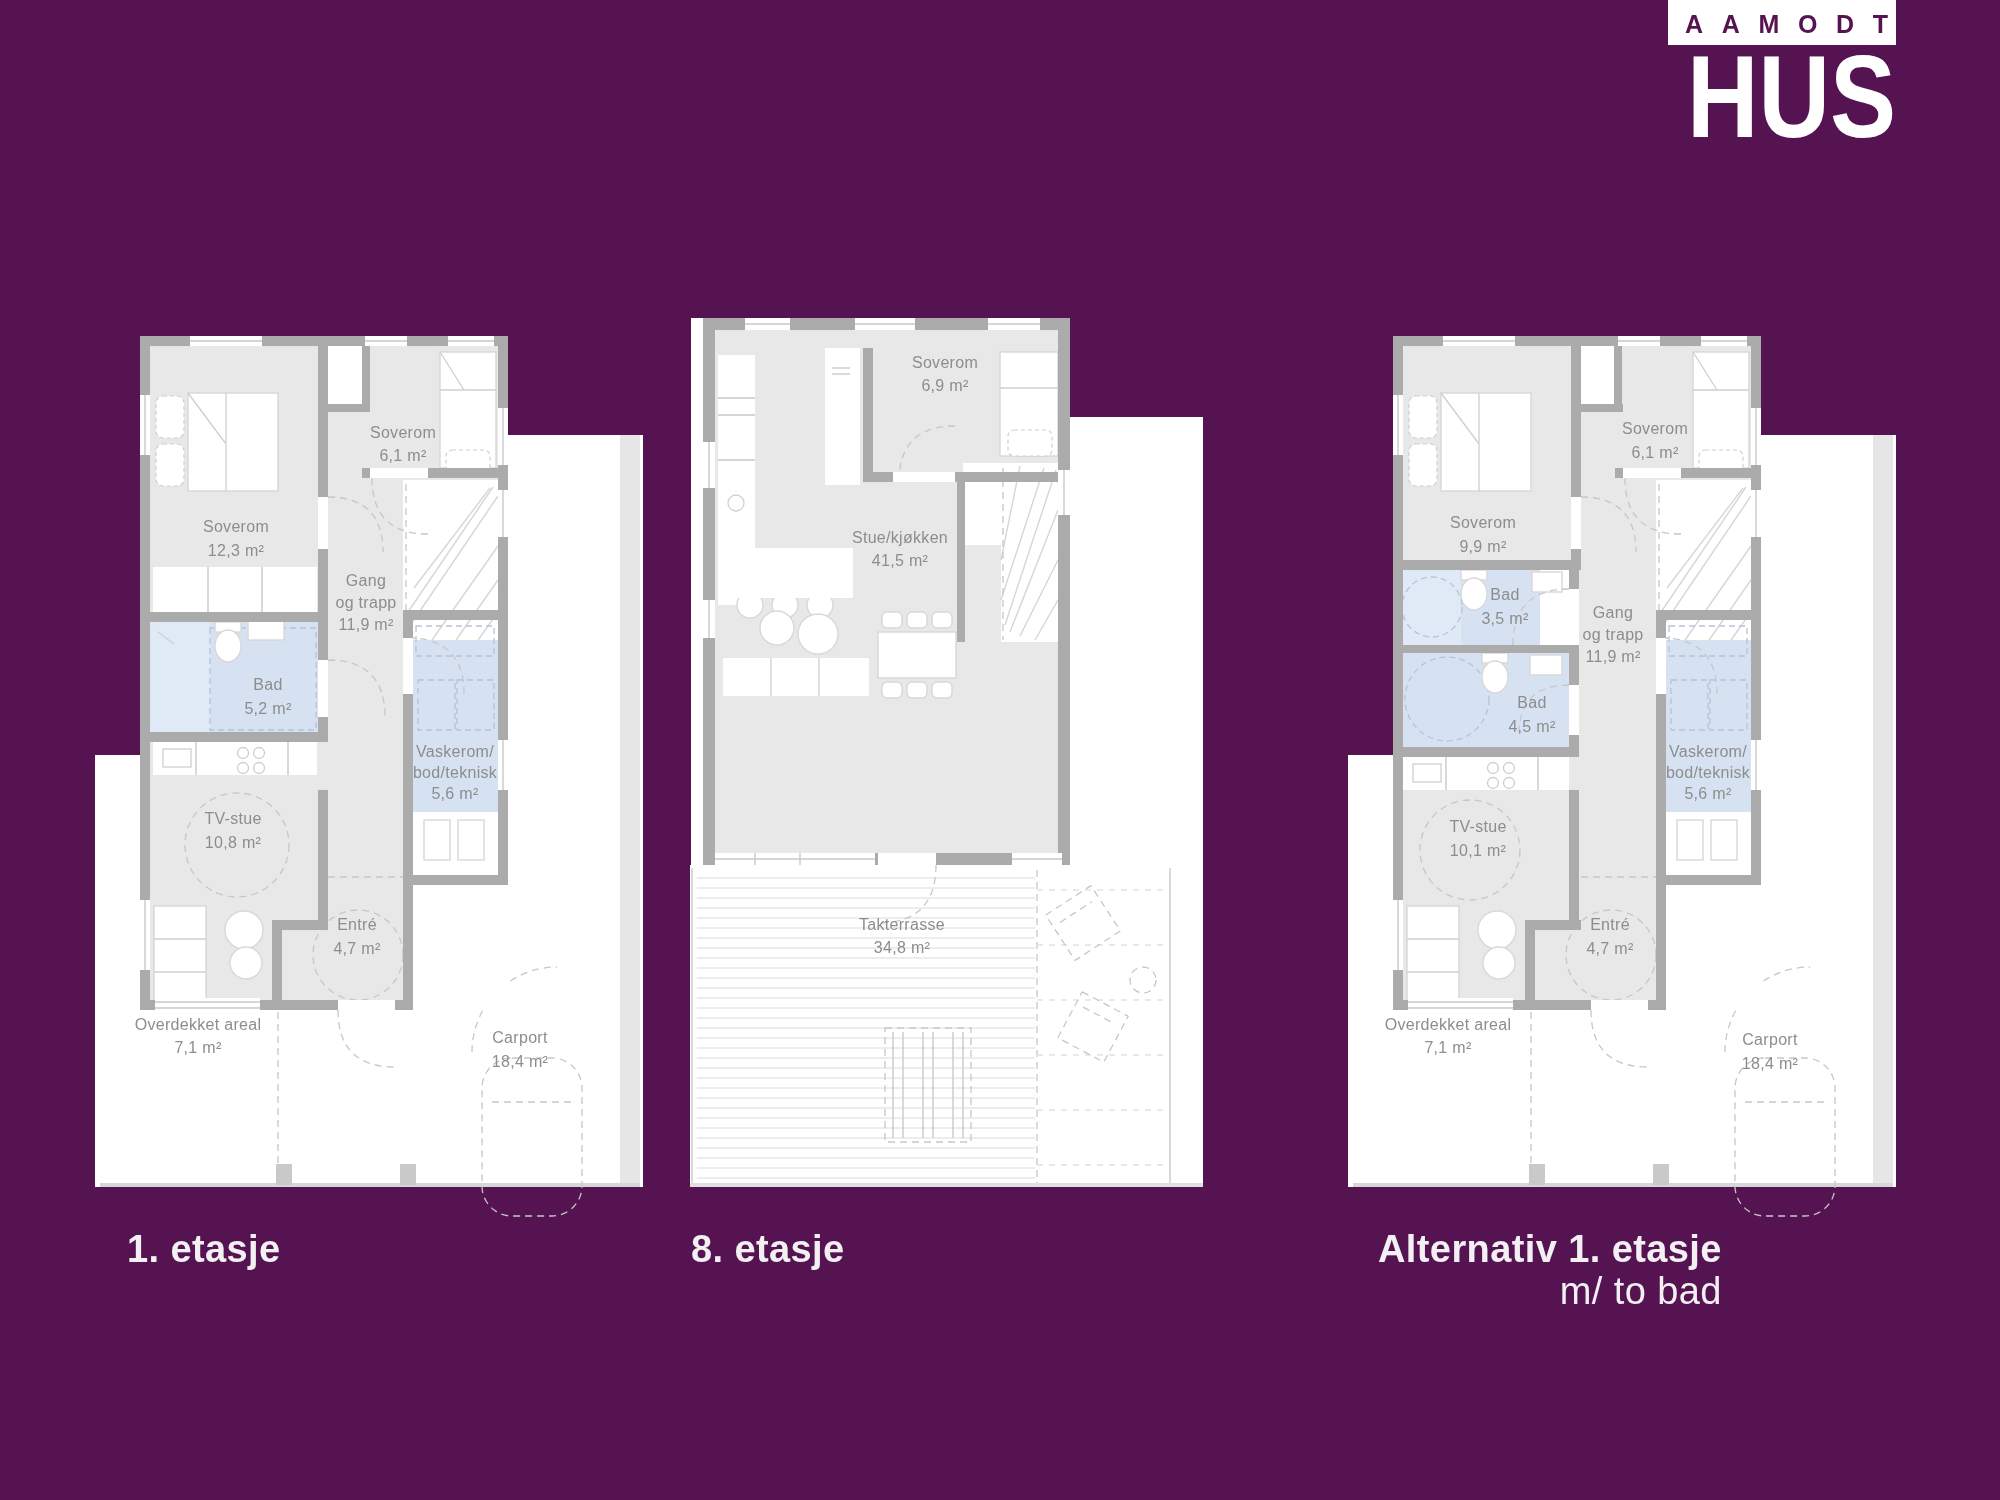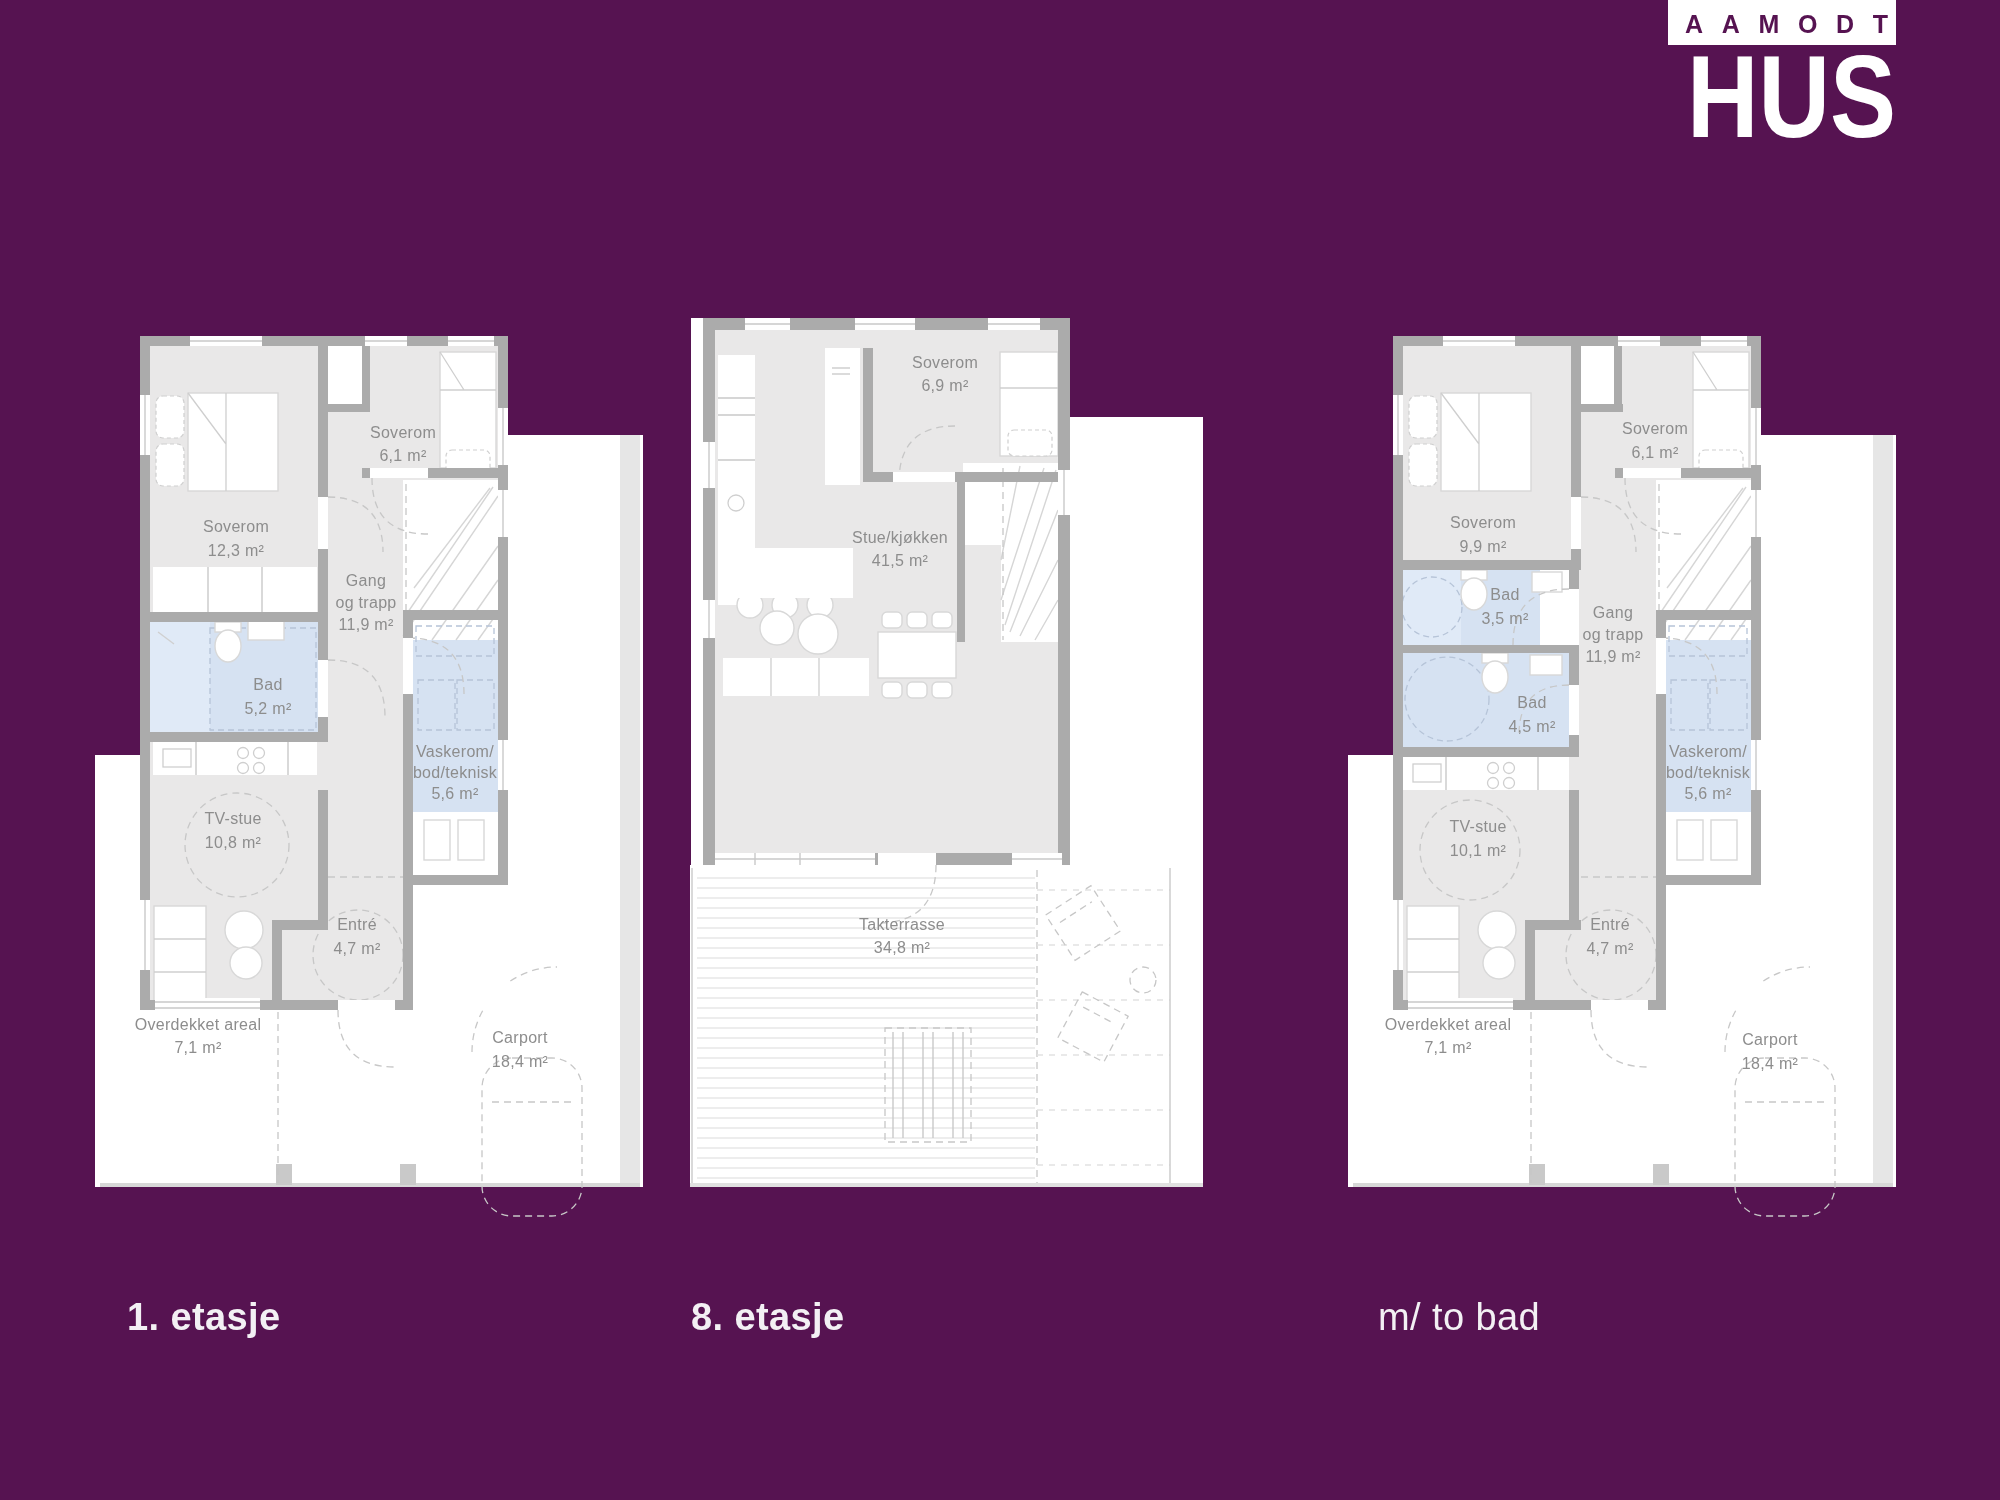--- a/index.html
+++ b/index.html
@@ -17,21 +17,21 @@
   .sk  {fill:none;stroke:#cfcfcf;stroke-width:1.3;}
   .ln  {fill:none;stroke:#d6d6d6;stroke-width:1.4;}
   .lnw {fill:none;stroke:#c9c9c9;stroke-width:1.4;}
   .ds  {fill:none;stroke:#c7c7c7;stroke-width:1.3;stroke-dasharray:7 5;}
   .ds2 {fill:none;stroke:#e2e2e2;stroke-width:1.3;stroke-dasharray:6 6;}
   .dsb {fill:none;stroke:#b6c4d8;stroke-width:1.3;stroke-dasharray:6 4;}
   .deck{fill:none;stroke:#ededed;stroke-width:2;}
   .lbl {font-family:"Liberation Sans",sans-serif;font-size:16px;fill:#8d8d8d;
         text-anchor:middle;letter-spacing:.3px;}
   
-  .caption{position:absolute;top:1296px;color:#f3f0f4;font-size:38px;font-weight:700;
+  .caption{position:absolute;top:1228px;color:#f3f0f4;font-size:38px;font-weight:700;
            letter-spacing:.4px;line-height:42px;white-space:nowrap;}
   .caption .cap2{display:block;font-weight:400;text-align:right;}
   .logo{position:absolute;left:1668px;top:0;}
   .logo text{font-family:"Liberation Sans",sans-serif;}
 </style>
 </head>
 <body>
 
 <div class="stage">
 
@@ -372,16 +372,17 @@
     <text x="19" y="137" font-size="116" font-weight="bold" fill="#ffffff" textLength="209" lengthAdjust="spacingAndGlyphs">HUS</text>
   </svg>
 
   <div class="caption" style="left:127px">
     <span>1. etasje</span>
   </div>
   <div class="caption" style="left:691px">
     <span>8. etasje</span>
   </div>
   <div class="caption" style="left:1378px">
+    <span>Alternativ 1. etasje</span>
     <span class="cap2">m/ to bad</span>
   </div>
 
 </div>
 
 </body></html>

